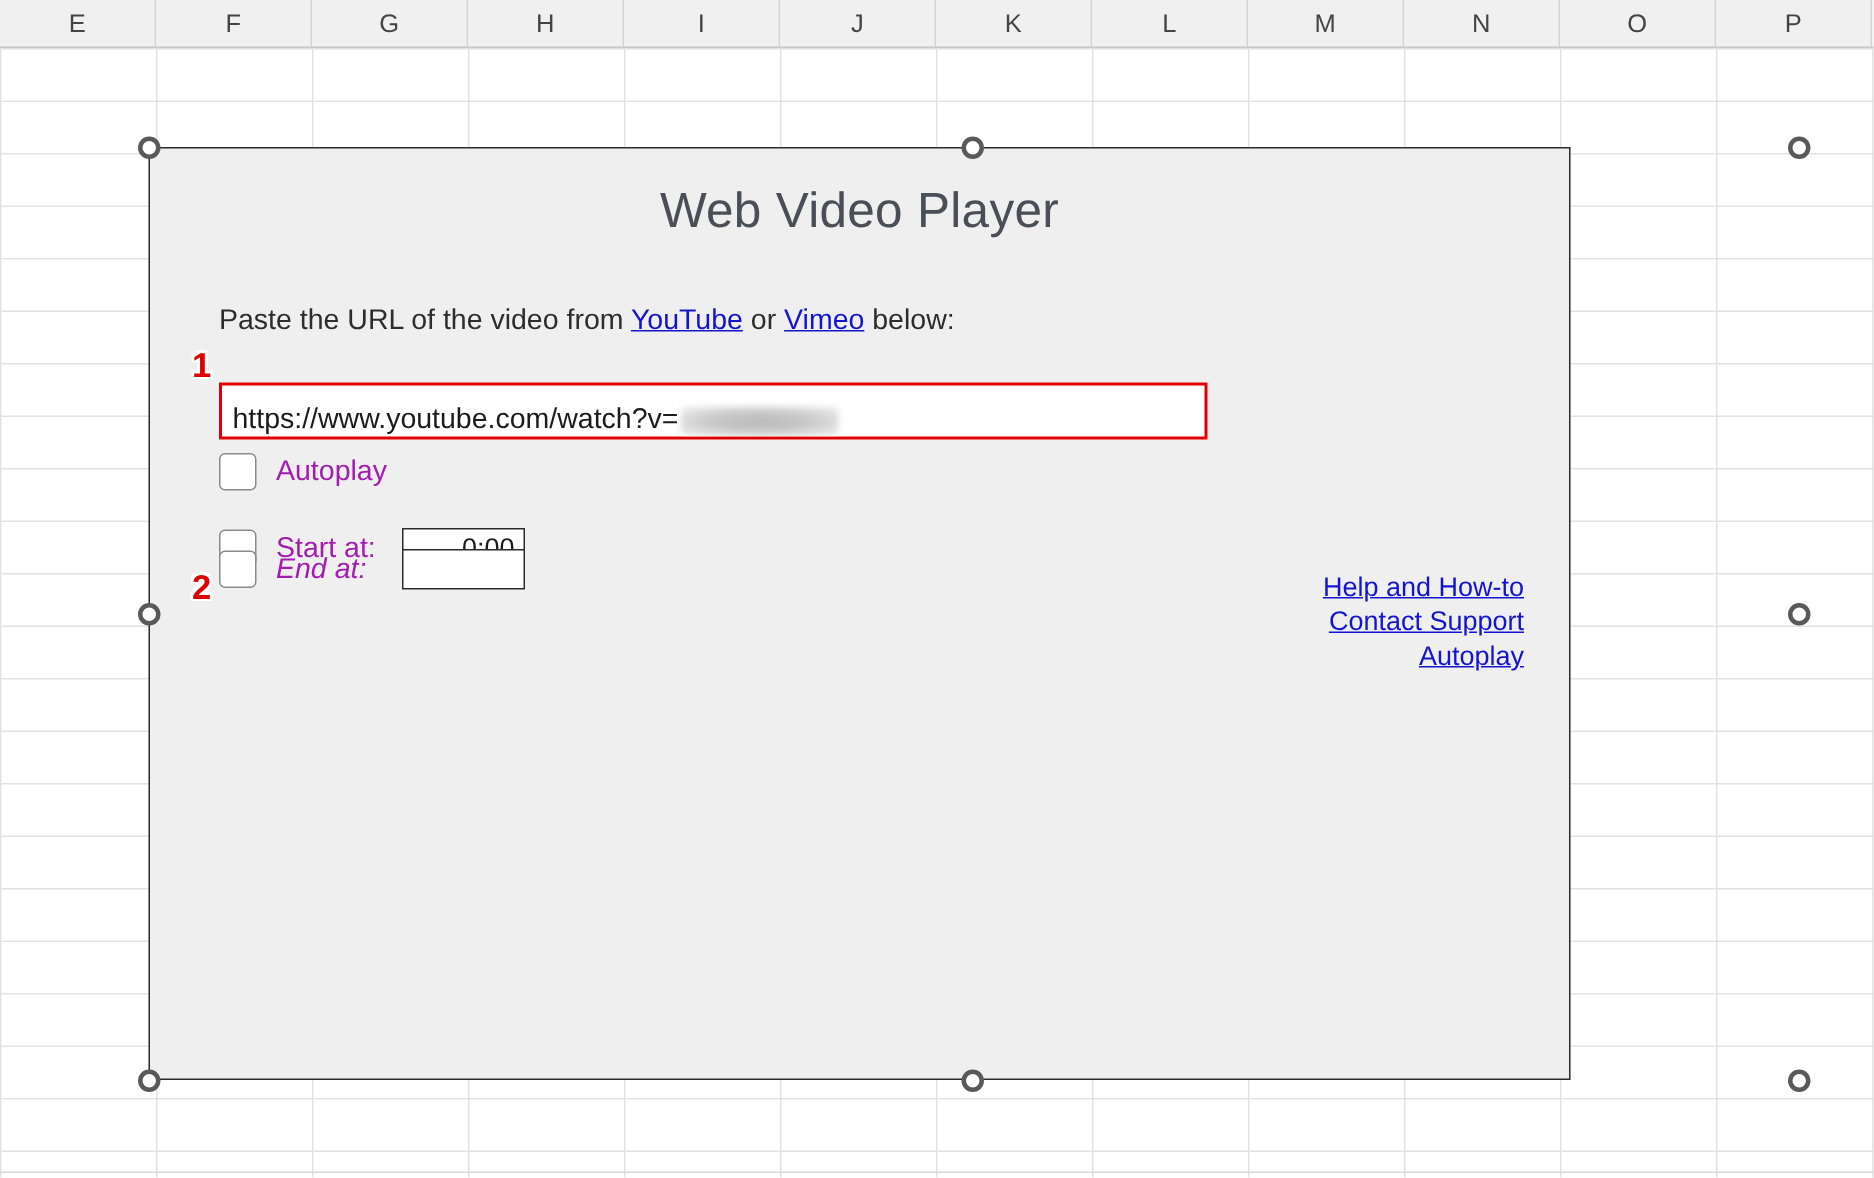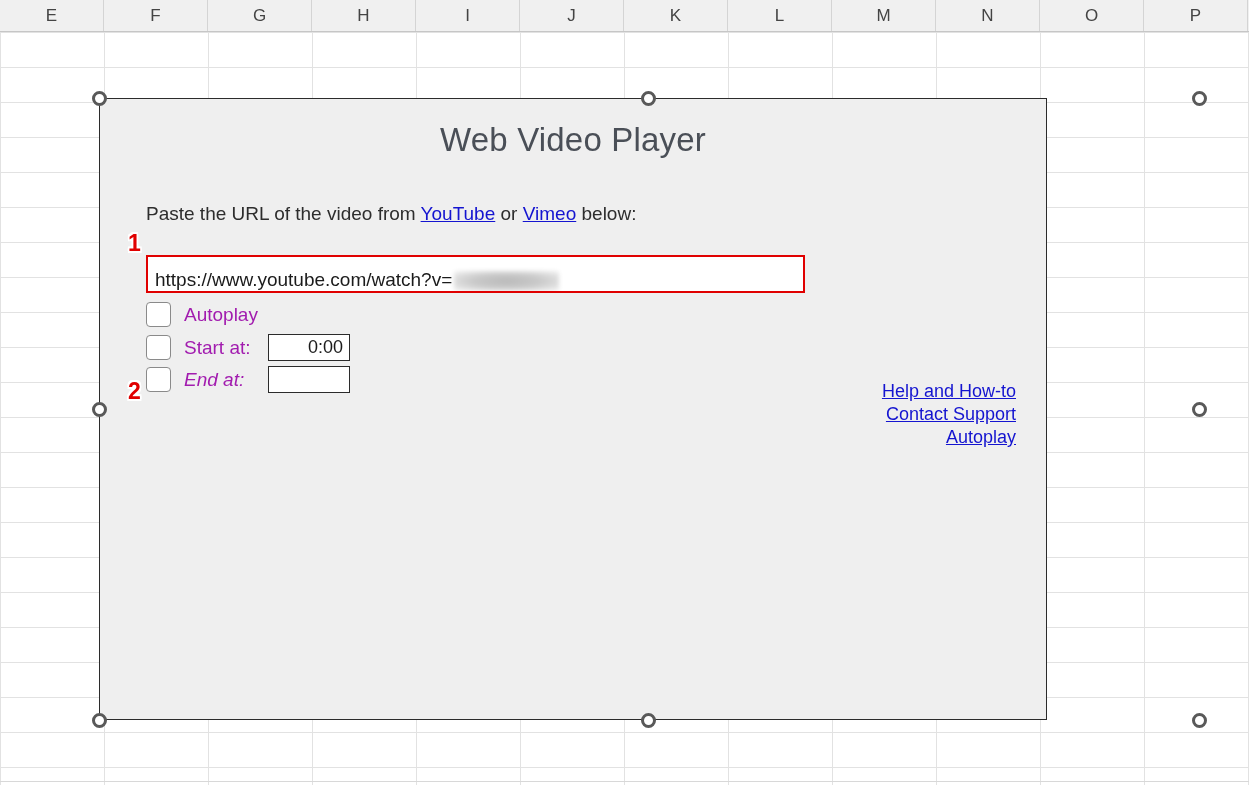--- a/index.html
+++ b/index.html
@@ -84,21 +84,21 @@
     display: inline-block;
     width: 105px; height: 20px;
     margin-left: 2px; vertical-align: middle;
     background: radial-gradient(ellipse at 50% 50%, #b9b9b9 0%, #c9c9c9 45%, #e0e0e0 75%, #f4f4f4 100%);
     filter: blur(2.2px);
     border-radius: 2px;
   }
 
   .opt-row { position: absolute; display: flex; align-items: center; }
   #row-autoplay { left: 46px; top: 203px; }
-  #row-start    { left: 46px; top: 235px; }
+  #row-start    { left: 46px; top: 253px; }
   #row-end      { left: 46px; top: 267px; font-style: italic; }
 
   .checkbox {
     width: 25px; height: 25px;
     background: #ffffff;
     border: 1.5px solid #8a8a8a;
     border-radius: 4px;
     flex: none;
   }
   .opt-label {

